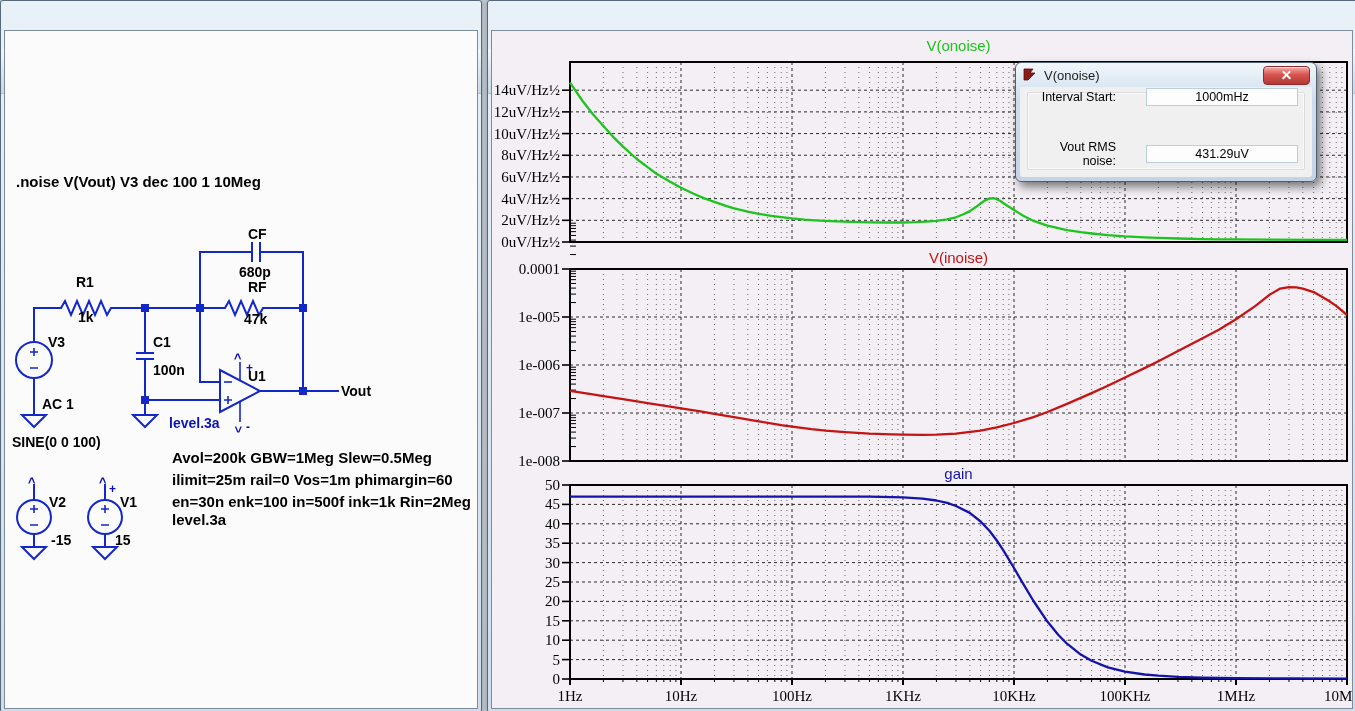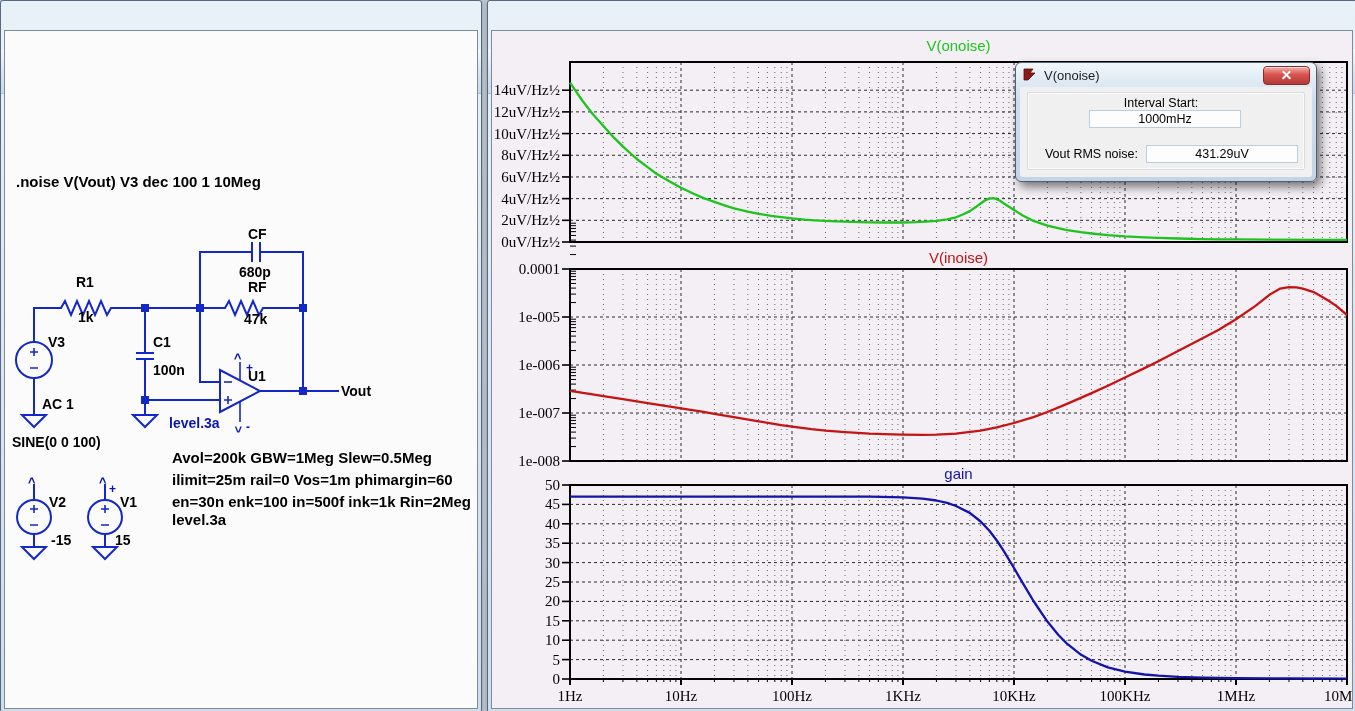--- a/index.html
+++ b/index.html
@@ -58,21 +58,21 @@
           position:relative;cursor:pointer;box-shadow:inset 0 1px 0 rgba(255,255,255,.6);}
   .dclose .g-x1,.dclose .g-x2{position:absolute;left:17px;top:7px;width:11px;height:2.4px;background:#fff;border-radius:1px;}
   .dclose .g-x1{transform:rotate(45deg);} .dclose .g-x2{transform:rotate(-45deg);}
   .dbody{position:absolute;left:4px;right:4px;top:24px;bottom:4px;background:#f0f0f0;
          border-radius:0 0 3px 3px;}
   .dgroup{position:absolute;left:7px;right:7px;top:5px;bottom:7px;
           border:1px solid #dcdcdc;box-shadow:inset 0 0 0 1px #fafafa;border-radius:2px;}
   .drow{position:absolute;left:12px;right:14px;height:20px;display:flex;align-items:center;}
   .dlabel{flex:1;text-align:right;padding-right:8px;font-size:12.5px;color:#000;}
   .dval{width:150px;height:16px;background:#fdfdfd;border:1px solid #bccddd;
-        font-size:12.5px;text-align:center;line-height:16px;color:#000;}
+        font-size:12.5px;text-align:center;line-height:16px;color:#000;margin-left:22px;}
   .dval.focus{height:19px;line-height:19px;border:1px solid #6fa7cf;background:#fff;}
   .cursor{display:inline-block;width:1px;height:12px;background:#000;vertical-align:-2px;}
 </style>
 </head>
 <body>
 
 <div class="window" id="win-left">
   <div class="titlebar">
     <span class="win-icon">
       <svg width="16" height="16">
@@ -585,21 +585,21 @@
         </svg>
     </span>
     <span class="t">V(onoise)</span>
     <span class="dclose">
         <span class="g-x1"></span>
         <span class="g-x2"></span>
       </span>
   </div>
   <div class="dbody">
     <div class="dgroup"></div>
-    <div class="drow" style="top:9px;flex-direction:column;">
+    <div class="drow" style="top:0;">
       <span class="dlabel">Interval Start:</span>
       <span class="dval">1000mHz</span>
     </div>
     <div class="drow" style="top:57px;">
       <span class="dlabel">Vout RMS noise:</span>
       <span class="dval">431.29uV</span>
     </div>
   </div>
 </div>
 

